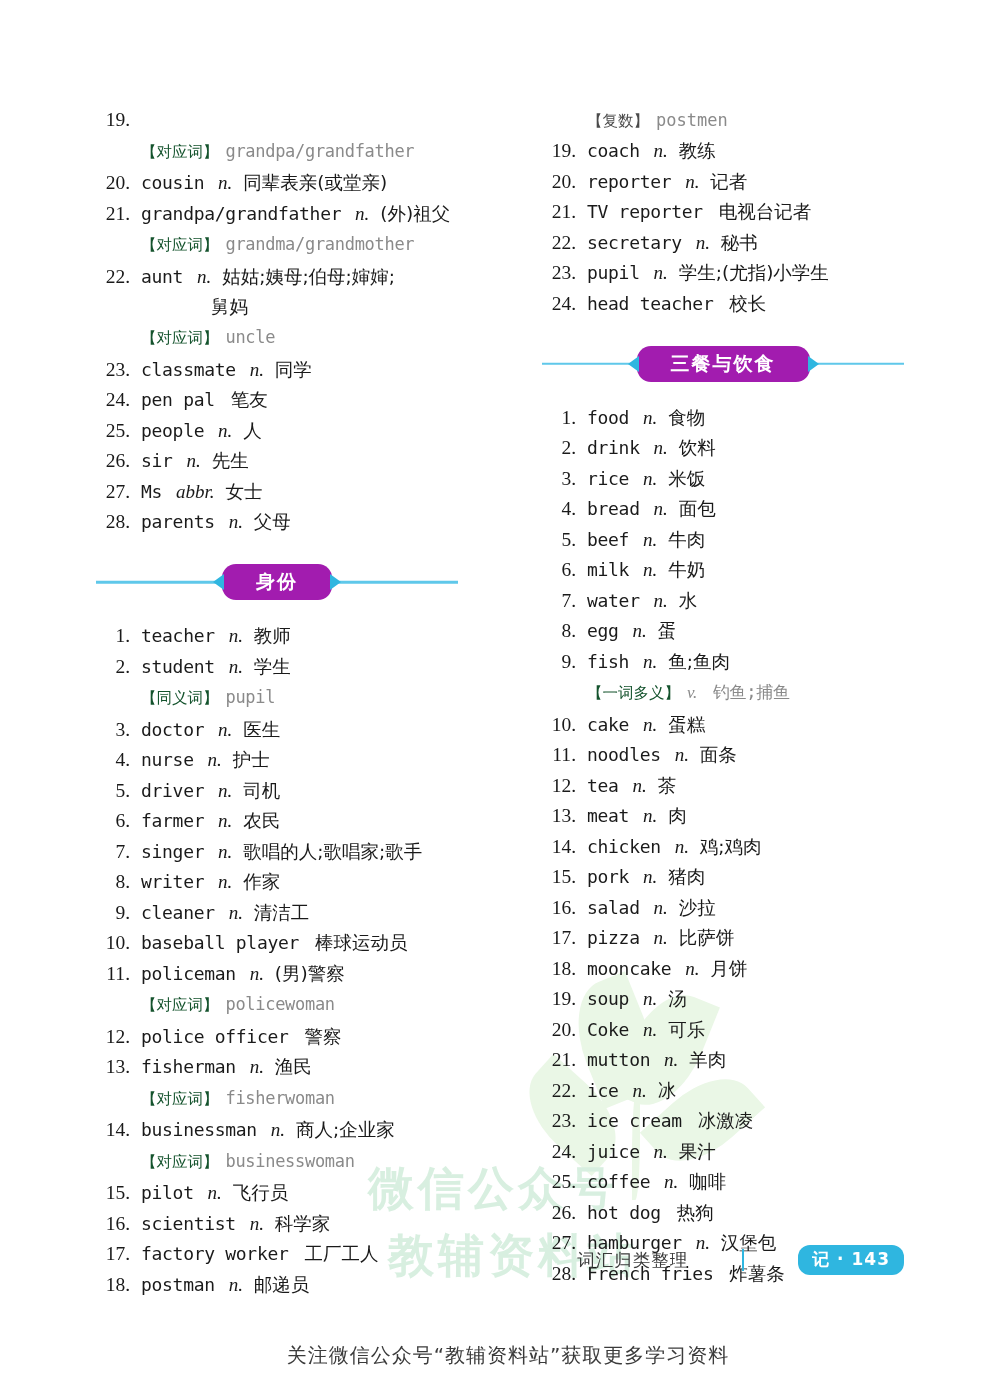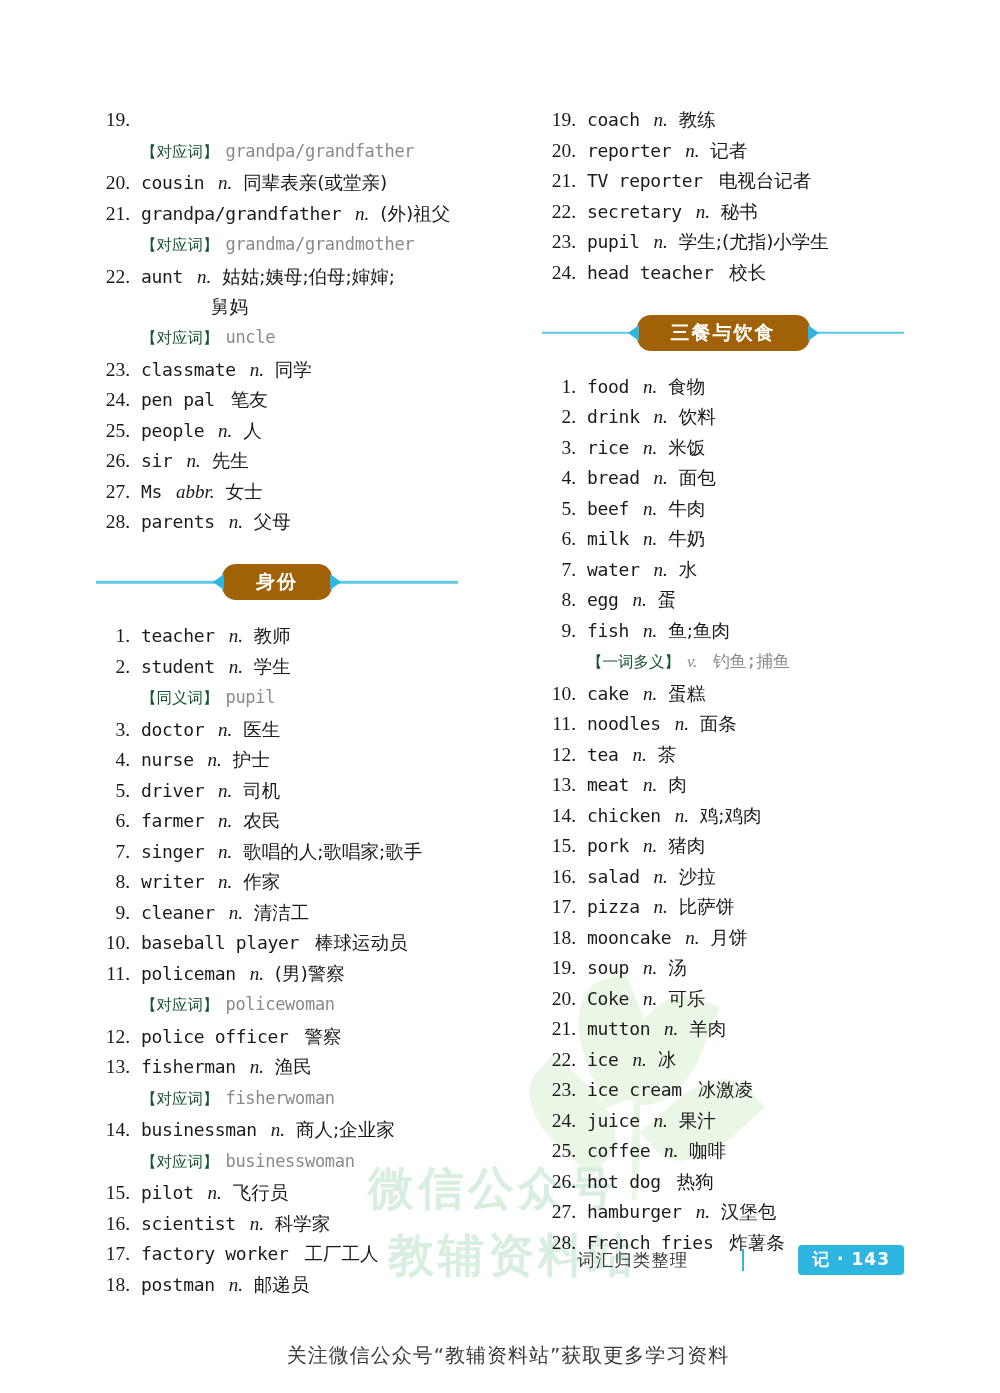--- a/index.html
+++ b/index.html
@@ -143,21 +143,21 @@
   .section-head .line {
     position: absolute;
     left: 0; right: 0; top: 50%;
     height: 2.5px;
     background: #5fc8ea;
     transform: translateY(-50%);
   }
   .section-head .cap {
     position: relative;
     z-index: 2;
-    background: #a16207;
+    background: #a21caf;
     color: #fff;
     font-family: "DejaVu Sans", sans-serif;
     font-weight: bold;
     font-size: 19px;
     letter-spacing: 2px;
     padding: 5px 34px;
     border-radius: 14px;
     box-shadow: 0 0 0 5px #fff;
   }
   .section-head .arrow {
@@ -189,21 +189,21 @@
   .footer .f-sep {
     width: 2px; height: 22px; background: #2fb6e0; margin: 0 10px;
   }
   .footer .f-page {
     background: #2fb6e0;
     color: #fff;
     font-family: "DejaVu Sans", sans-serif;
     font-size: 17px;
     font-weight: bold;
     padding: 3px 14px 4px 14px;
-    border-radius: 4px;
+    border-radius: 12px;
     letter-spacing: 1px;
   }
 
   .bottom-note {
     position: absolute;
     left: 16px; right: 0;
     bottom: 24px;
     text-align: center;
     font-family: "DejaVu Sans", sans-serif;
     font-size: 20px;
@@ -511,20 +511,24 @@
             <span class="word">postman</span>
             <span class="pos">n.</span>
             <span class="zh">邮递员</span>
           </span>
         </li>
       </ul>
     </div>
 
     <div class="col">
 
+      <div class="orphan">
+        <span class="tag" style="font-family:'DejaVu Sans',sans-serif;font-size:15.5px;color:#4a4a4a;">【复数】</span>
+        <span class="val" style="font-family:'DejaVu Sans Mono',monospace;font-size:17px;color:#8a8a8a;margin-left:7px;">postmen</span>
+      </div>
 
       <ul class="entries">
         <li class="entry">
           <span class="num">19</span>
           <span class="body">
             <span class="word">coach</span>
             <span class="pos">n.</span>
             <span class="zh">教练</span>
           </span>
         </li>

